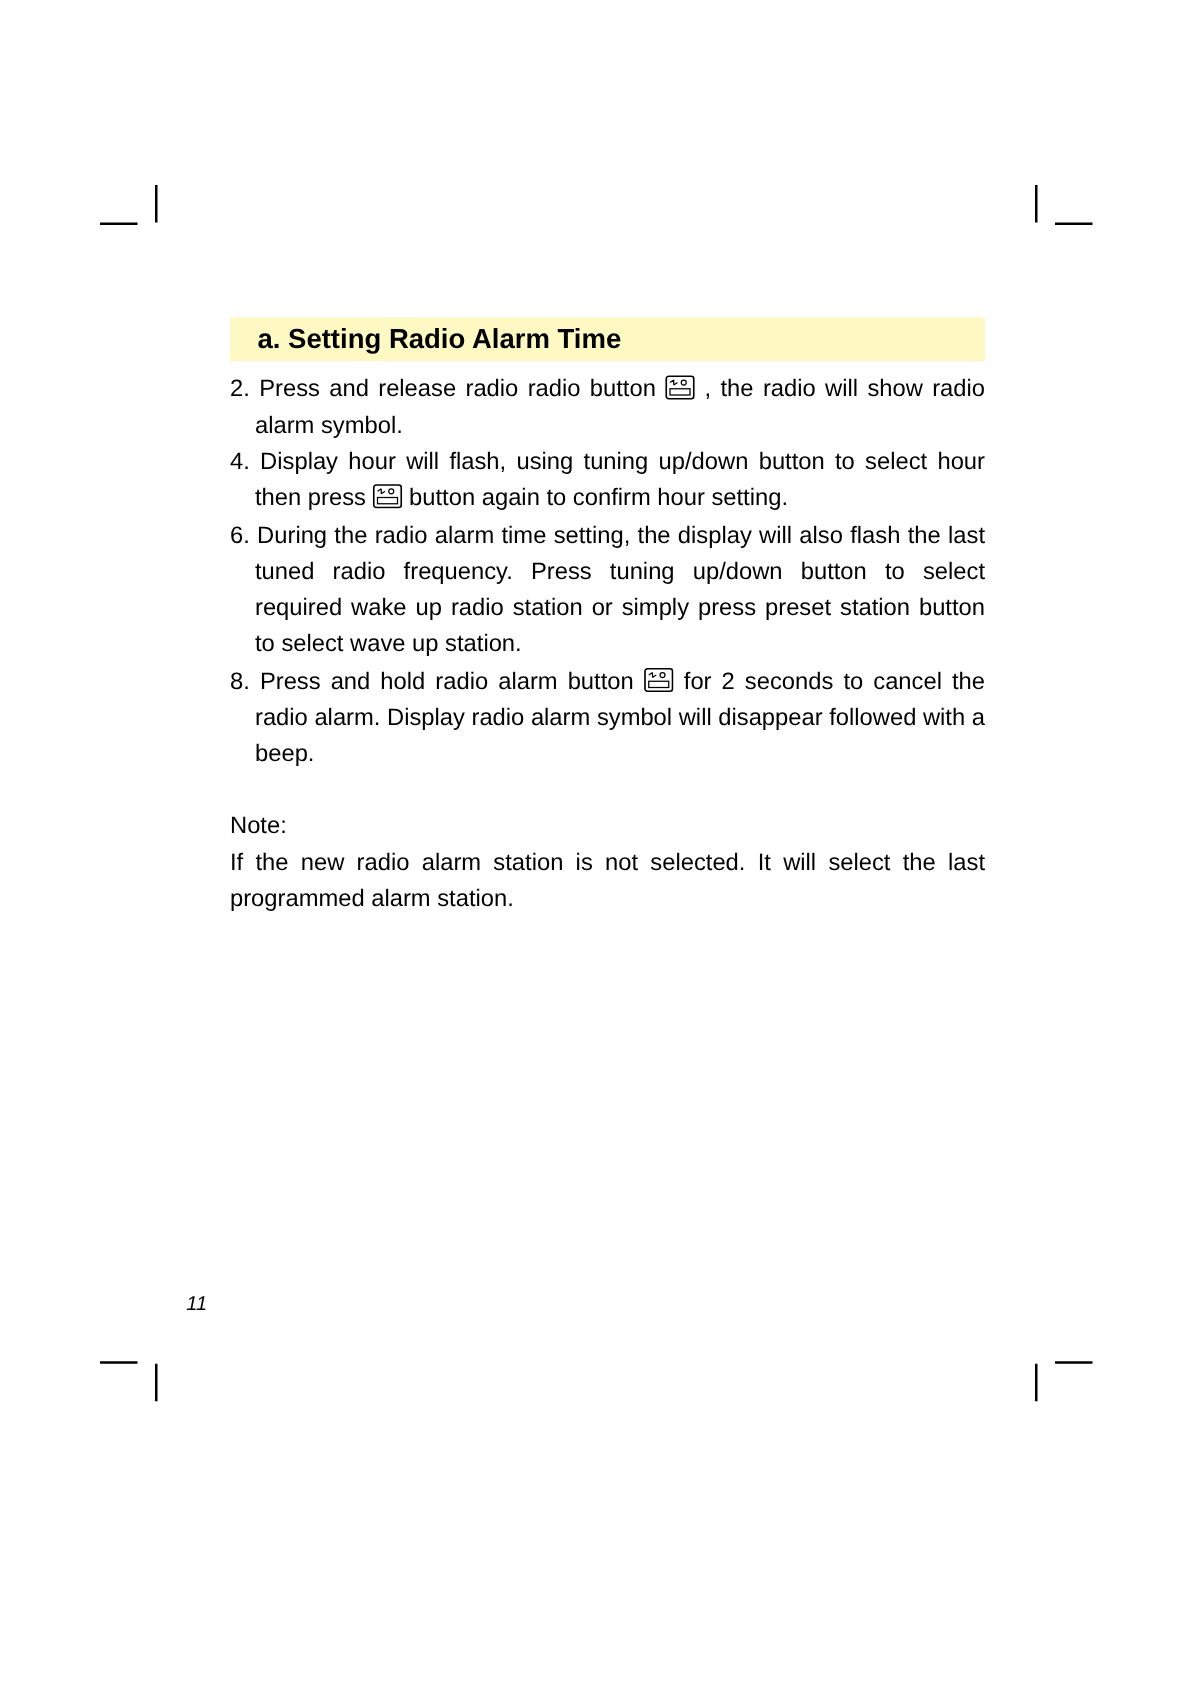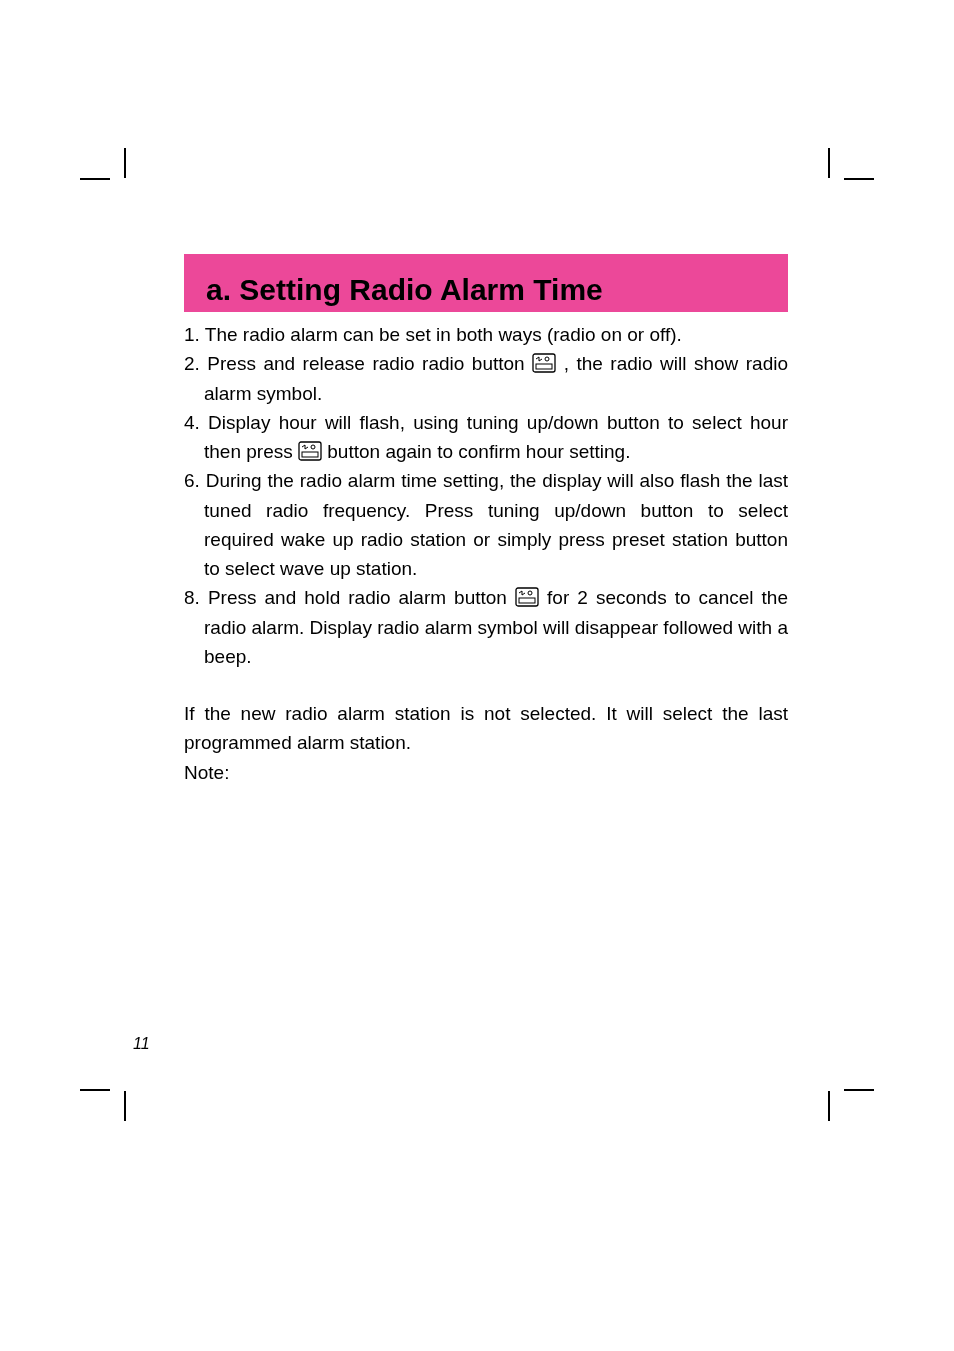--- a/index.html
+++ b/index.html
@@ -18,31 +18,31 @@
   .crop-tr .v { height: 30px; top: -30px; right: 44px; }
   .crop-bl { bottom: 260px; left: 80px; width: 70px; height: 70px; }
   .crop-bl .h { width: 30px; bottom: 0; left: 0; }
   .crop-bl .v { height: 30px; bottom: -30px; left: 44px; }
   .crop-br { bottom: 260px; right: 80px; width: 70px; height: 70px; }
   .crop-br .h { width: 30px; bottom: 0; right: 0; }
   .crop-br .v { height: 30px; bottom: -30px; right: 44px; }
 
   .content { position: absolute; top: 254px; left: 184px; width: 604px; }
 
-  .heading-bar { background: #ec4899; padding: 16px 10px 3px 22px; font-weight: bold; font-size: 30px; line-height: 1.3; }
+  .heading-bar { background: #fef9c3; padding: 3px 10px 3px 22px; font-weight: bold; font-size: 22px; line-height: 1.3; }
 
   ol.steps { list-style: none; margin-top: 8px; }
   ol.steps li { font-size: 19px; line-height: 1.54; text-align: justify; padding-left: 20px; text-indent: -20px; }
   ol.steps li .num { display: inline; }
   .inline-icon { display: inline-block; vertical-align: -3px; width: 24px; height: 20px; position: relative; text-indent: 0; }
   .inline-icon svg { width: 24px; height: 20px; }
 
   .note { margin-top: 28px; font-size: 19px; line-height: 1.54; text-align: justify; }
 
-  .page-num { position: absolute; left: 133px; bottom: 298px; font-style: italic; font-size: 16px; }
+  .page-num { position: absolute; left: 149px; bottom: 298px; font-style: italic; font-size: 16px; }
 </style>
 </head>
 <body>
 
 <div class="page">
 
   <div class="crop crop-tl">
       <div class="h"></div>
       <div class="v"></div>
     </div>
@@ -57,21 +57,20 @@
   <div class="crop crop-br">
       <div class="h"></div>
       <div class="v"></div>
     </div>
 
   <div class="content">
 
     <div class="heading-bar">a. Setting Radio Alarm Time</div>
 
     <ol class="steps">
-      <li><span class="num">1. </span><span>The radio alarm can be set in both ways (radio on or off).</span></li>
 
       <li><span class="num">2. </span><span>Press and release radio radio button </span><span class="inline-icon"><svg viewBox="0 0 24 20">
               <rect x="1" y="1" width="22" height="18" rx="2" ry="2" fill="none" stroke="#000" stroke-width="1.3"></rect>
               <path d="M4 6 L7 4 M7 4 L7 8 M7 8 L10 6" fill="none" stroke="#000" stroke-width="1"></path>
               <circle cx="15" cy="6" r="2" fill="none" stroke="#000" stroke-width="1"></circle>
               <rect x="4" y="11" width="16" height="5" fill="none" stroke="#000" stroke-width="1"></rect>
             </svg></span><span> , the radio will show radio alarm symbol.</span></li>
 
 
       <li><span class="num">4. </span><span>Display hour will flash, using tuning up/down button to select hour then press </span><span class="inline-icon"><svg viewBox="0 0 24 20">
@@ -87,19 +86,19 @@
 
       <li><span class="num">8. </span><span>Press and hold radio alarm button </span><span class="inline-icon"><svg viewBox="0 0 24 20">
               <rect x="1" y="1" width="22" height="18" rx="2" ry="2" fill="none" stroke="#000" stroke-width="1.3"></rect>
               <path d="M4 6 L7 4 M7 4 L7 8 M7 8 L10 6" fill="none" stroke="#000" stroke-width="1"></path>
               <circle cx="15" cy="6" r="2" fill="none" stroke="#000" stroke-width="1"></circle>
               <rect x="4" y="11" width="16" height="5" fill="none" stroke="#000" stroke-width="1"></rect>
             </svg></span><span> for 2 seconds to cancel the radio alarm. Display radio alarm symbol will disappear followed with a beep.</span></li>
     </ol>
 
     <div class="note">
+      <div>Note:</div>
       <div>If the new radio alarm station is not selected. It will select the last programmed alarm station.</div>
-      <div>Note:</div>
     </div>
   </div>
 
   <div class="page-num">11</div>
 </div>
 
 </body></html>

